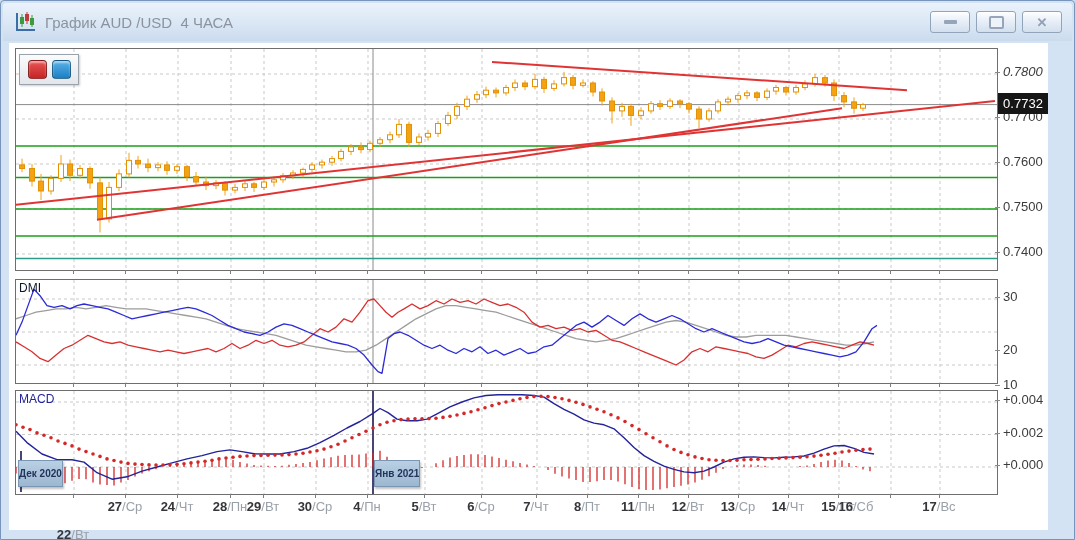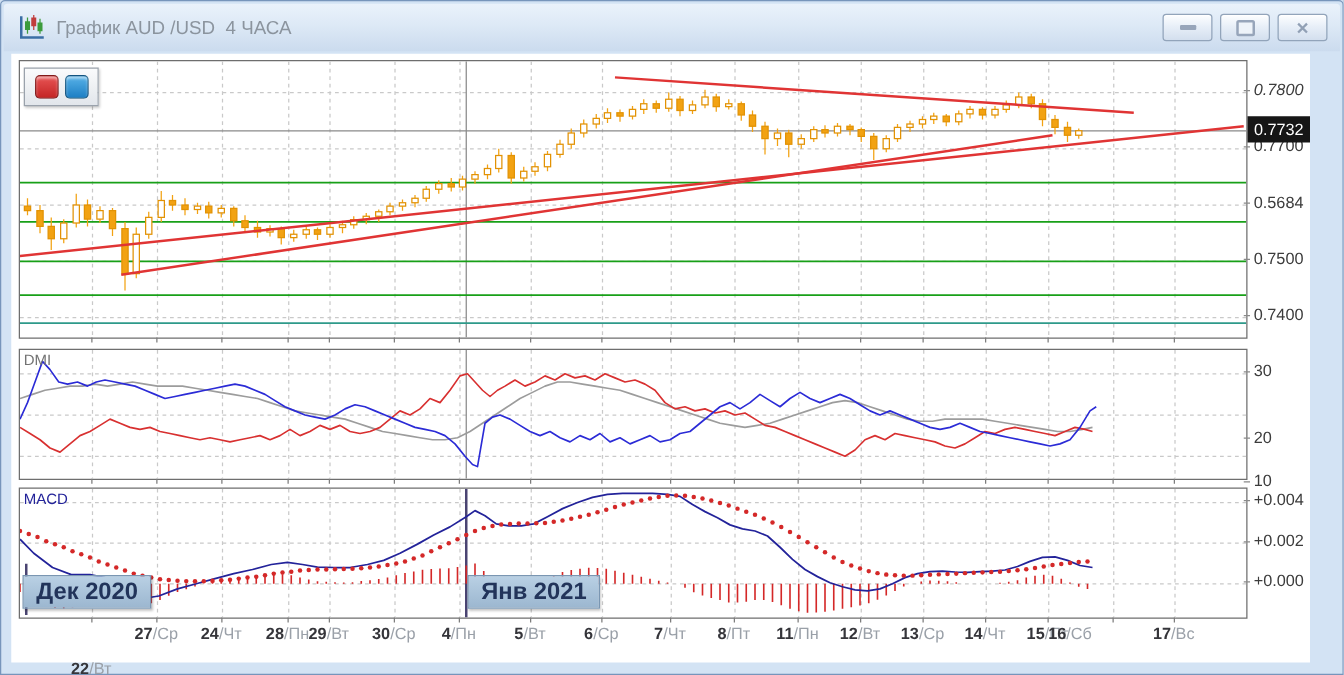--- a/index.html
+++ b/index.html
@@ -13,30 +13,30 @@
   .glyph-min{width:13px;height:4px;background:#97a5ba;border-radius:1px;}
   .glyph-max{width:11px;height:9px;border:2px solid #97a5ba;border-radius:2px;background:#eef3f9;}
   .glyph-close{font-size:13px;font-weight:bold;color:#91a0b5;line-height:1;}
   .client{position:absolute;left:8px;top:42px;width:1039px;height:487px;background:#ffffff;}
   .panel{position:absolute;background:#fff;border:1px solid #6e6e6e;}
   #panel-main{left:14px;top:47px;width:981px;height:221px;}
   #panel-dmi{left:14px;top:278px;width:981px;height:103px;}
   #panel-macd{left:14px;top:389px;width:981px;height:103px;}
   .panel svg{display:block;width:100%;height:100%;}
   .panel-label{position:absolute;left:4px;top:1px;font-size:12px;}
-  #dmi-title{color:#737373;}
+  #dmi-title{color:#0f172a;}
   #macd-title{color:#23239a;}
   .axis-label{position:absolute;left:1002px;font-size:13px;color:#3c3c3c;}
   .axis-label::before{content:"";position:absolute;left:-8px;top:8px;width:5px;height:1px;background:#8a8a8a;}
   #price-flag{position:absolute;left:997px;top:92px;width:50px;height:21px;background:#161616;color:#ffffff;font-size:13px;display:flex;align-items:center;justify-content:center;z-index:5;}
   .x-label{position:absolute;top:498px;width:56px;margin-left:-28px;text-align:center;font-size:13px;white-space:nowrap;}
   .x-label .num{color:#35353a;font-weight:bold;}
   .x-label .dow{color:#9aa0a8;}
   .tickmark{position:absolute;width:1px;height:4px;background:#7d7d7d;}
-  .badge{position:absolute;height:25px;padding:0 10px;background:linear-gradient(180deg,#b9d0e4,#9cb7d0);border:1px solid #7a96b2;color:#22345a;font-weight:bold;font-size:19px;display:flex;align-items:center;box-shadow:1px 2px 2px rgba(0,0,0,.25);z-index:6;}
+  .badge{position:absolute;height:25px;padding:0 0;background:linear-gradient(180deg,#b9d0e4,#9cb7d0);border:1px solid #7a96b2;color:#22345a;font-weight:bold;font-size:10px;display:flex;align-items:center;box-shadow:1px 2px 2px rgba(0,0,0,.25);z-index:6;}
   #legend{position:absolute;left:18px;top:53px;width:58px;height:29px;background:linear-gradient(180deg,#fafbfc,#e2e6eb);border:1px solid #9aa2ac;box-shadow:1px 1px 2px rgba(0,0,0,.2);display:flex;align-items:center;justify-content:center;gap:5px;z-index:6;}
   .sq{width:17px;height:17px;border-radius:4px;border:1px solid rgba(0,0,0,.35);box-shadow:inset 0 2px 2px rgba(255,255,255,.5);}
 </style>
 </head>
 <body>
 
 <div class="stage">
   <div class="window">
 
     <div class="titlebar">
@@ -578,21 +578,21 @@
     <div class="panel-label" id="macd-title" style="left:18px;top:391px;position:absolute;">MACD</div>
 
     <div id="legend">
       <div class="sq" id="sq-red" style="background:linear-gradient(180deg,#e85555,#c42525);"></div>
       <div class="sq" id="sq-blue" style="background:linear-gradient(180deg,#58b2e8,#1d7fc4);"></div>
     </div>
 
     <div id="axis-labels">
         <div class="axis-label" style="top: 63px; font-style: italic;">0.7800</div>
         <div class="axis-label" style="top: 108px;">0.7700</div>
-        <div class="axis-label" style="top: 153px;">0.5684</div>
+        <div class="axis-label" style="top: 153px;">0.7600</div>
         <div class="axis-label" style="top: 198px;">0.7500</div>
         <div class="axis-label" style="top: 243px;">0.7400</div>
         <div class="axis-label" style="top: 288px;">30</div>
         <div class="axis-label" style="top: 321px; margin-top: 20px;">20</div>
         <div class="axis-label" style="top: 376px;">10</div>
         <div class="axis-label" style="top: 391px;">+0.004</div>
         <div class="axis-label" style="top: 423.5px;">+0.002</div>
         <div class="axis-label" style="top: 456px;">+0.000</div>
       </div>
     <div id="price-flag">0.7732</div>

